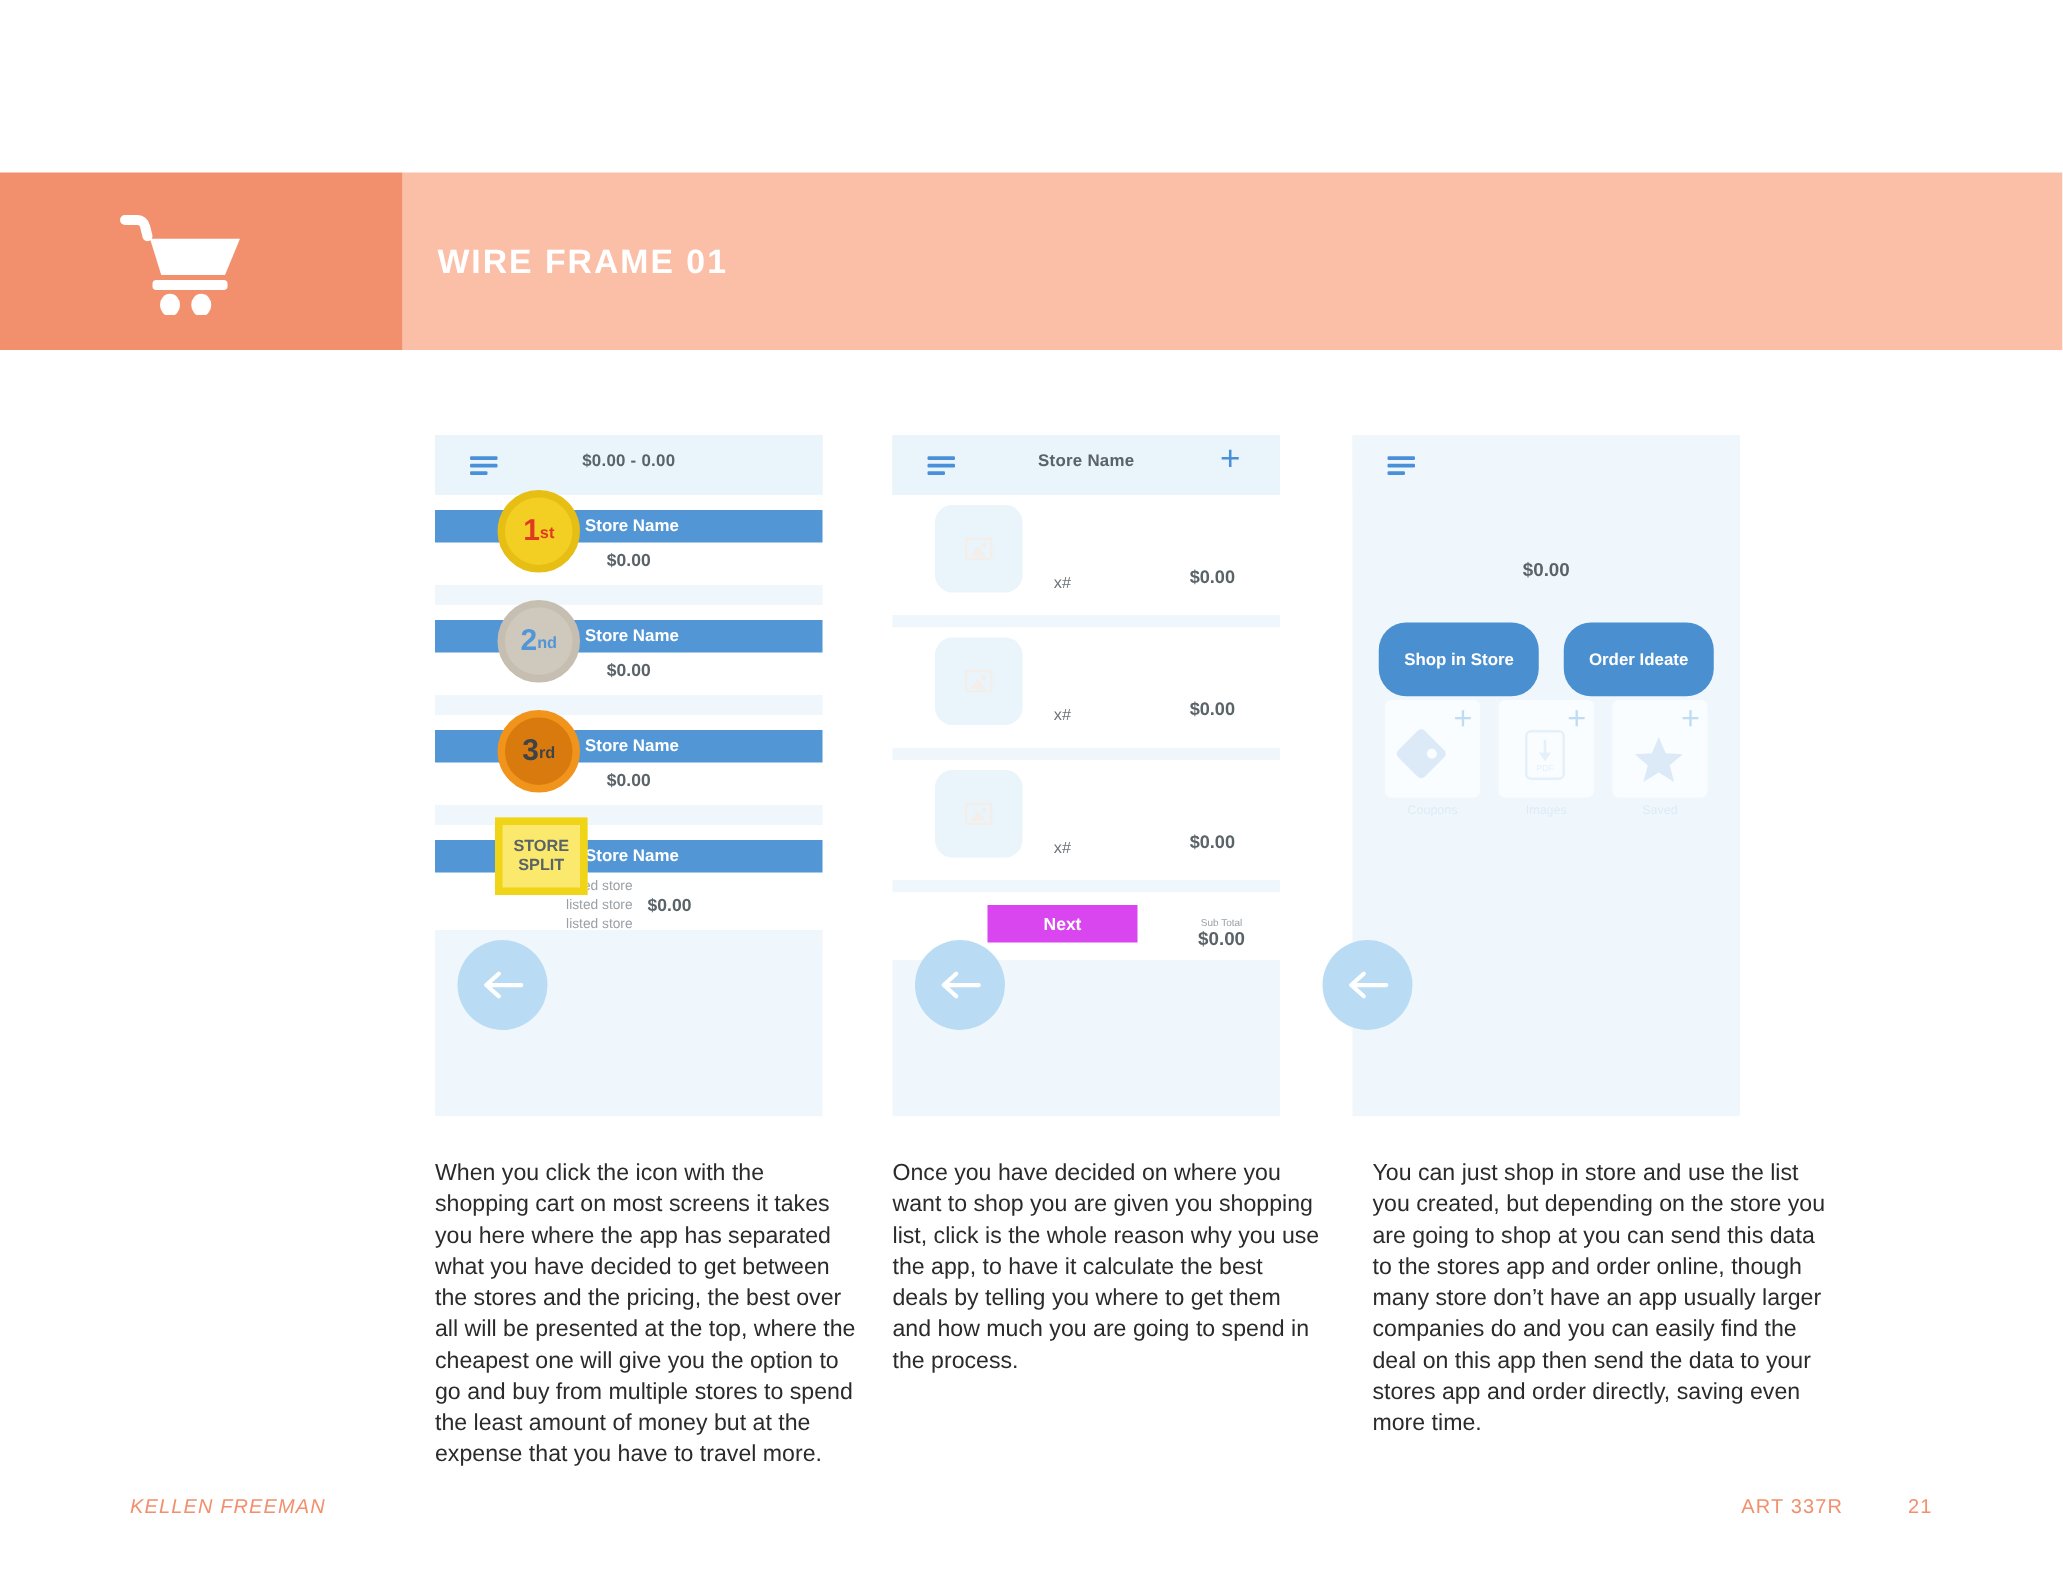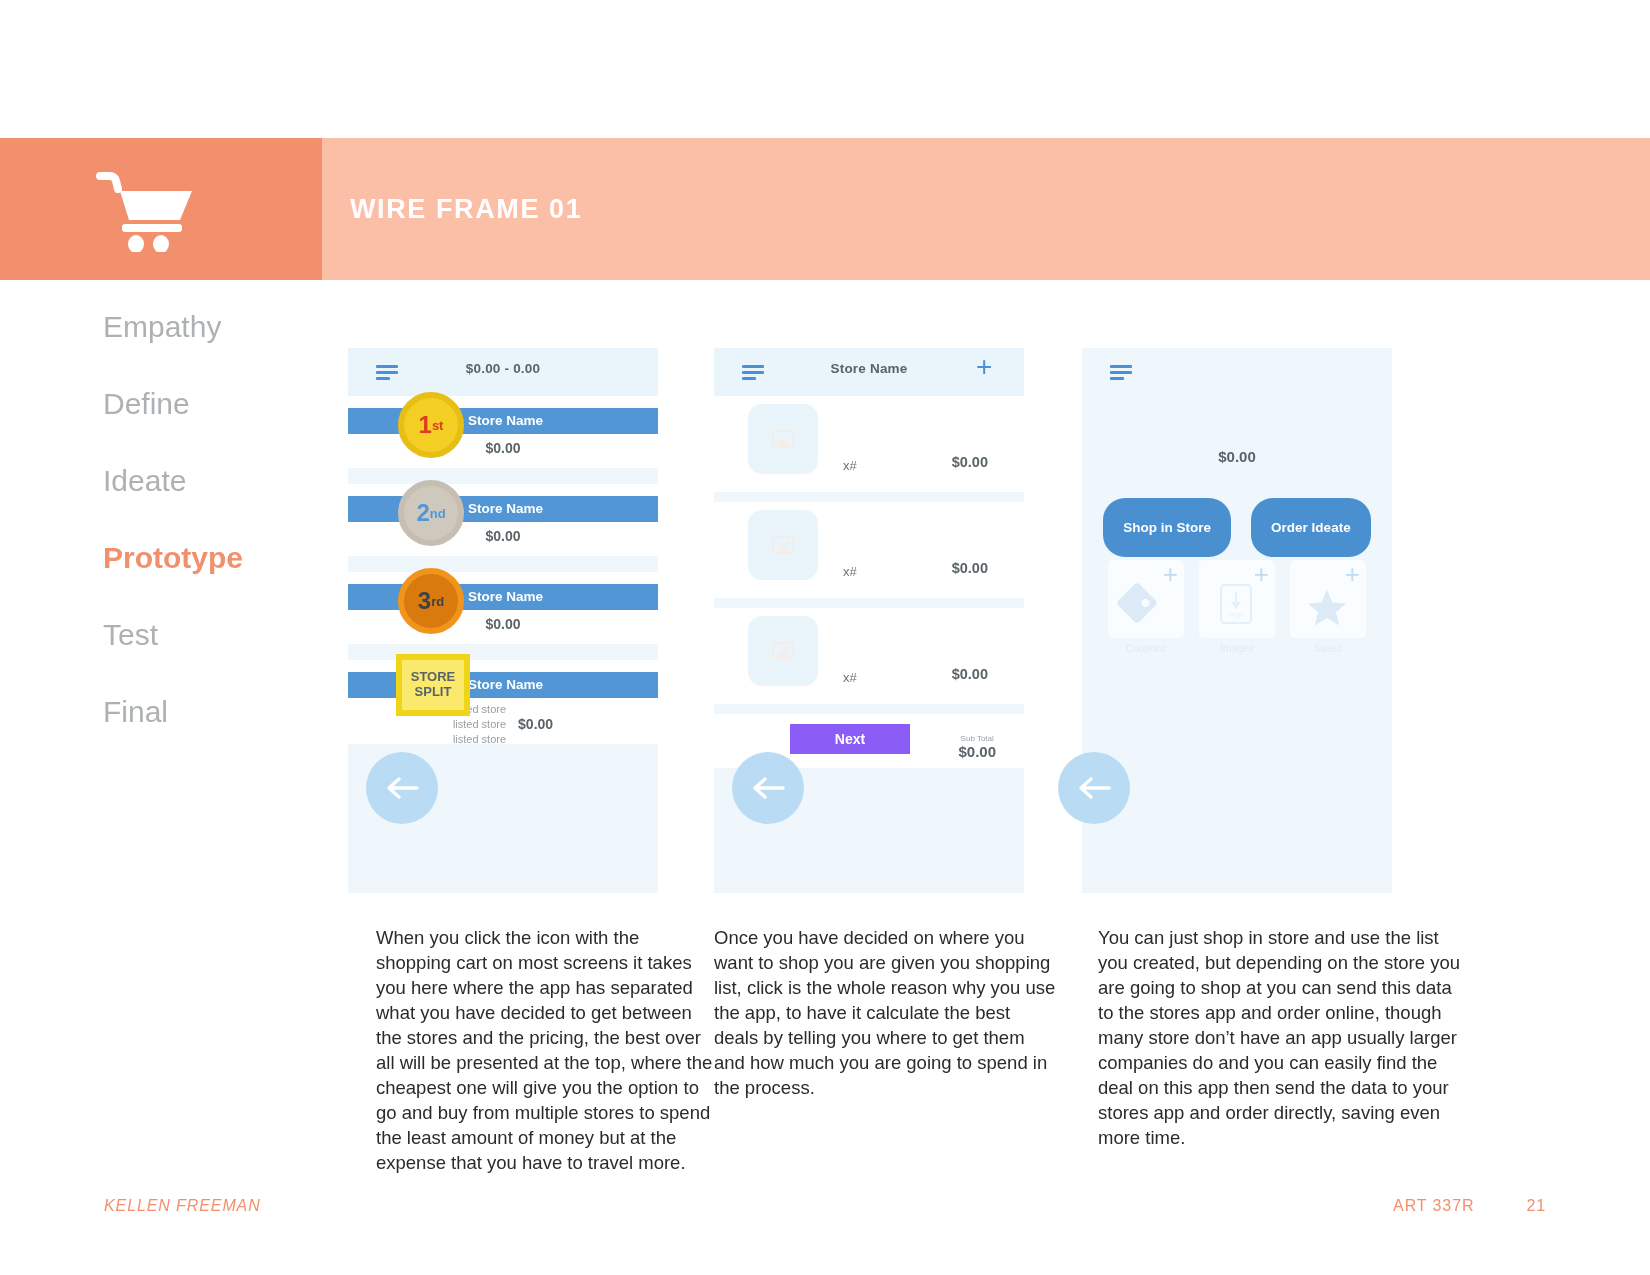--- a/index.html
+++ b/index.html
@@ -107,21 +107,21 @@
   .thumb .img-glyph::before {
     content:""; position:absolute; right:3px; top:2px; width:4px; height:4px;
     border-radius:50%; background:#F3EEEA;
   }
   .item-qty { position:absolute; left:129px; top:62px; font-size:13px; color:#6B7378; }
   .item-price { position:absolute; right:36px; top:58px; font-size:14.5px; font-weight:bold; color:#5A6368; }
 
   .next-row { position:relative; height:54px; background:#fff; }
   .next-btn {
     position:absolute; left:76px; top:10px; width:120px; height:30px;
-    background:#8b5cf6; color:#fff; font-size:14px; font-weight:bold;
+    background:#d946ef; color:#fff; font-size:14px; font-weight:bold;
     display:flex; align-items:center; justify-content:center;
   }
   .subtotal-wrap { position:absolute; right:28px; top:20px; text-align:center; }
   .subtotal-label { font-size:8px; color:#9AA0A5; }
   .subtotal-value { font-size:15px; font-weight:bold; color:#5A6368; }
 
   
   .f3-total { position:absolute; left:0; right:0; top:100px; text-align:center;
     font-size:15px; font-weight:bold; color:#5A6368; }
   .f3-actions { position:absolute; left:0; right:0; top:150px; display:flex;
@@ -159,21 +159,21 @@
     z-index:5;
   }
   .back-circle svg { width:34px; height:26px; }
 
   
   .captions { position:absolute; top:925px; left:0; width:1650px; }
   .caption {
     position:absolute; font-size:18.5px; line-height:25px; color:#2B2B2B;
     font-family:"Liberation Sans", sans-serif;
   }
-  #cap1 { left:348px; top:0; width:342px;margin-left:28px; }
+  #cap1 { left:348px; top:0; width:342px; }
   #cap2 { left:714px; top:0; width:342px; }
   #cap3 { left:1082px; top:0; width:368px;margin-left:16px; }
 
   
   .footer-left { position:absolute; left:104px; top:1197px; font-size:16px;
     color:#F2906E; letter-spacing:.9px;font-style:italic; }
   .footer-right { position:absolute; right:104px; top:1197px; font-size:16px;
     color:#F2906E; letter-spacing:.9px; display:flex; gap:52px; }
 </style>
 </head>
@@ -189,28 +189,20 @@
         <rect x="26" y="54" width="60" height="8" fill="#ffffff" rx="3"></rect>
         <ellipse cx="40" cy="74" rx="8" ry="9" fill="#ffffff"></ellipse>
         <ellipse cx="65" cy="74" rx="8" ry="9" fill="#ffffff"></ellipse>
       </svg>
     </div>
     <div class="header-bar">
       <div class="header-title">WIRE FRAME 01</div>
     </div>
   </div>
 
-  <div class="sidebar">
-    <div class="nav-item">Empathy</div>
-    <div class="nav-item">Define</div>
-    <div class="nav-item">Ideate</div>
-    <div class="nav-item active">Prototype</div>
-    <div class="nav-item">Test</div>
-    <div class="nav-item">Final</div>
-  </div>
 
   <div class="frames">
 
     <div class="frame" id="frame1">
       <div class="fr-topbar">
         <div class="hamburger">
             <i></i>
             <i></i>
             <i></i>
           </div>

